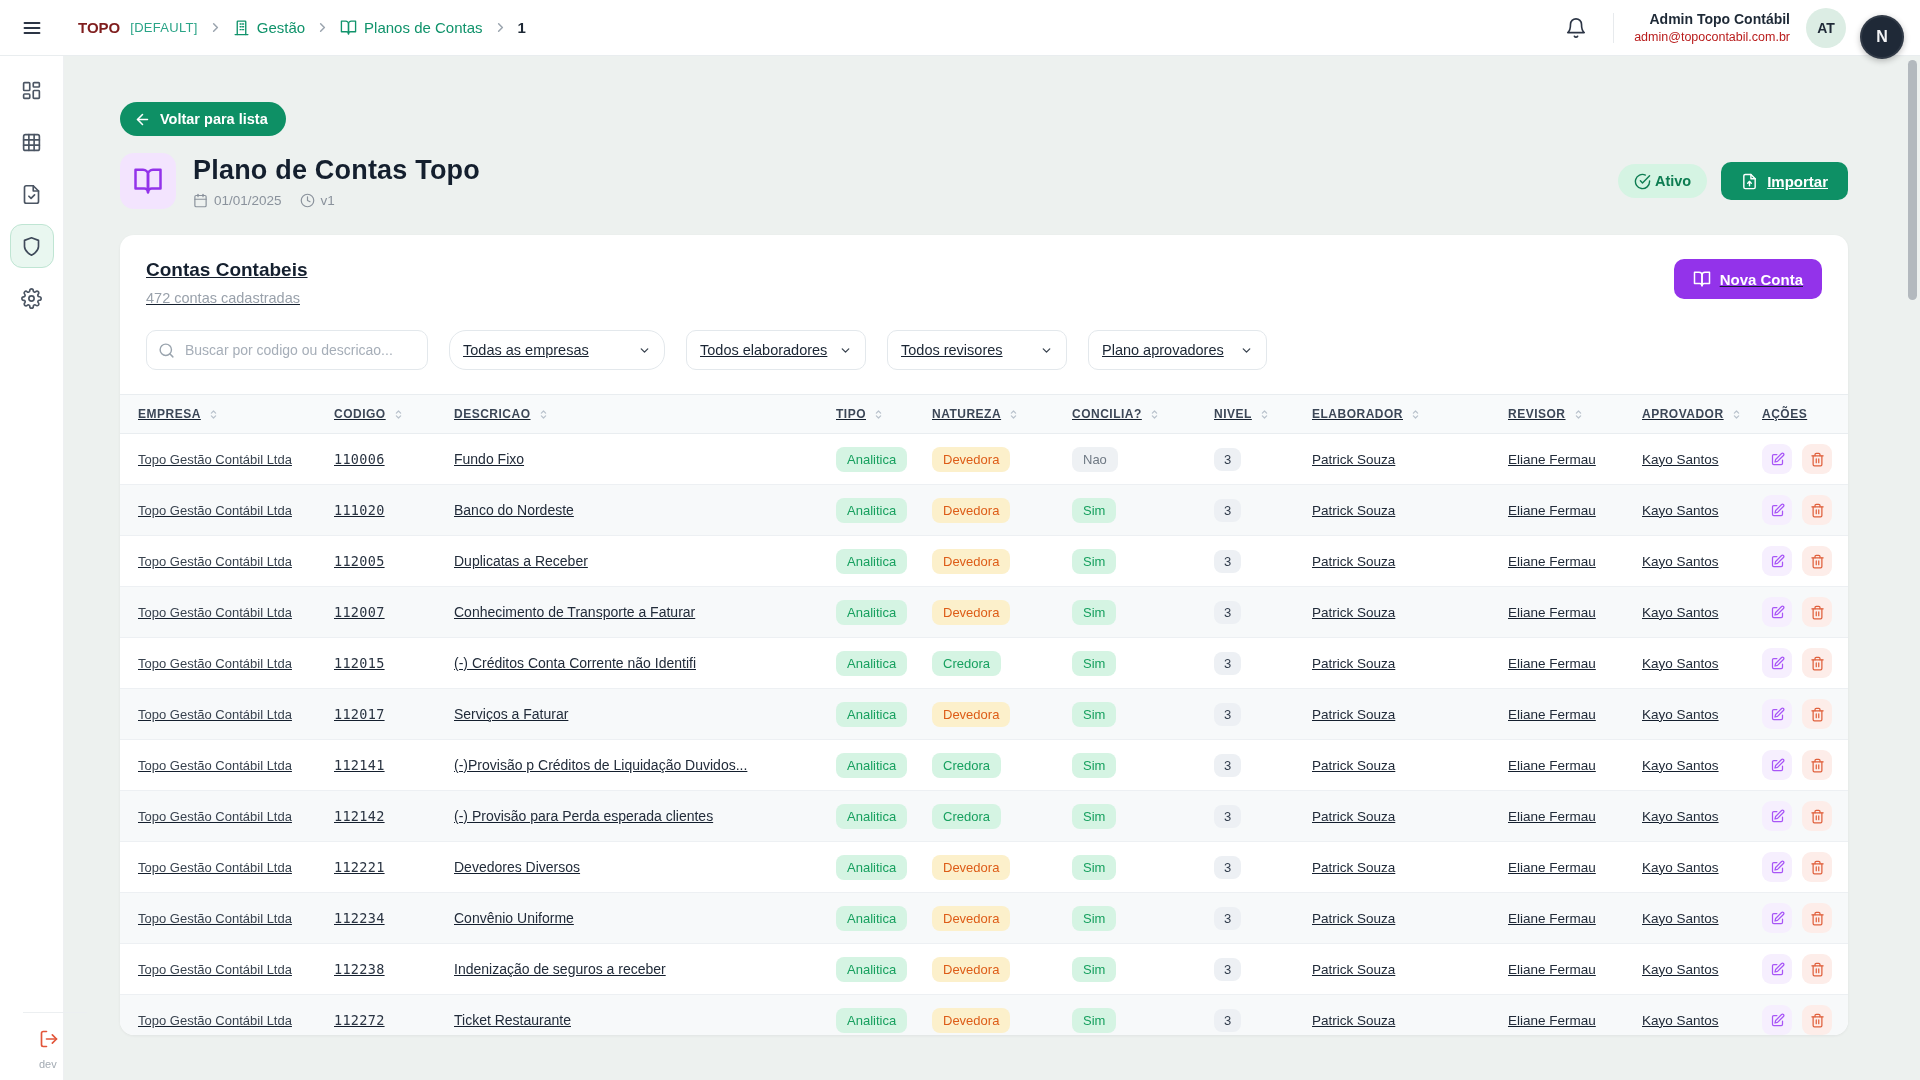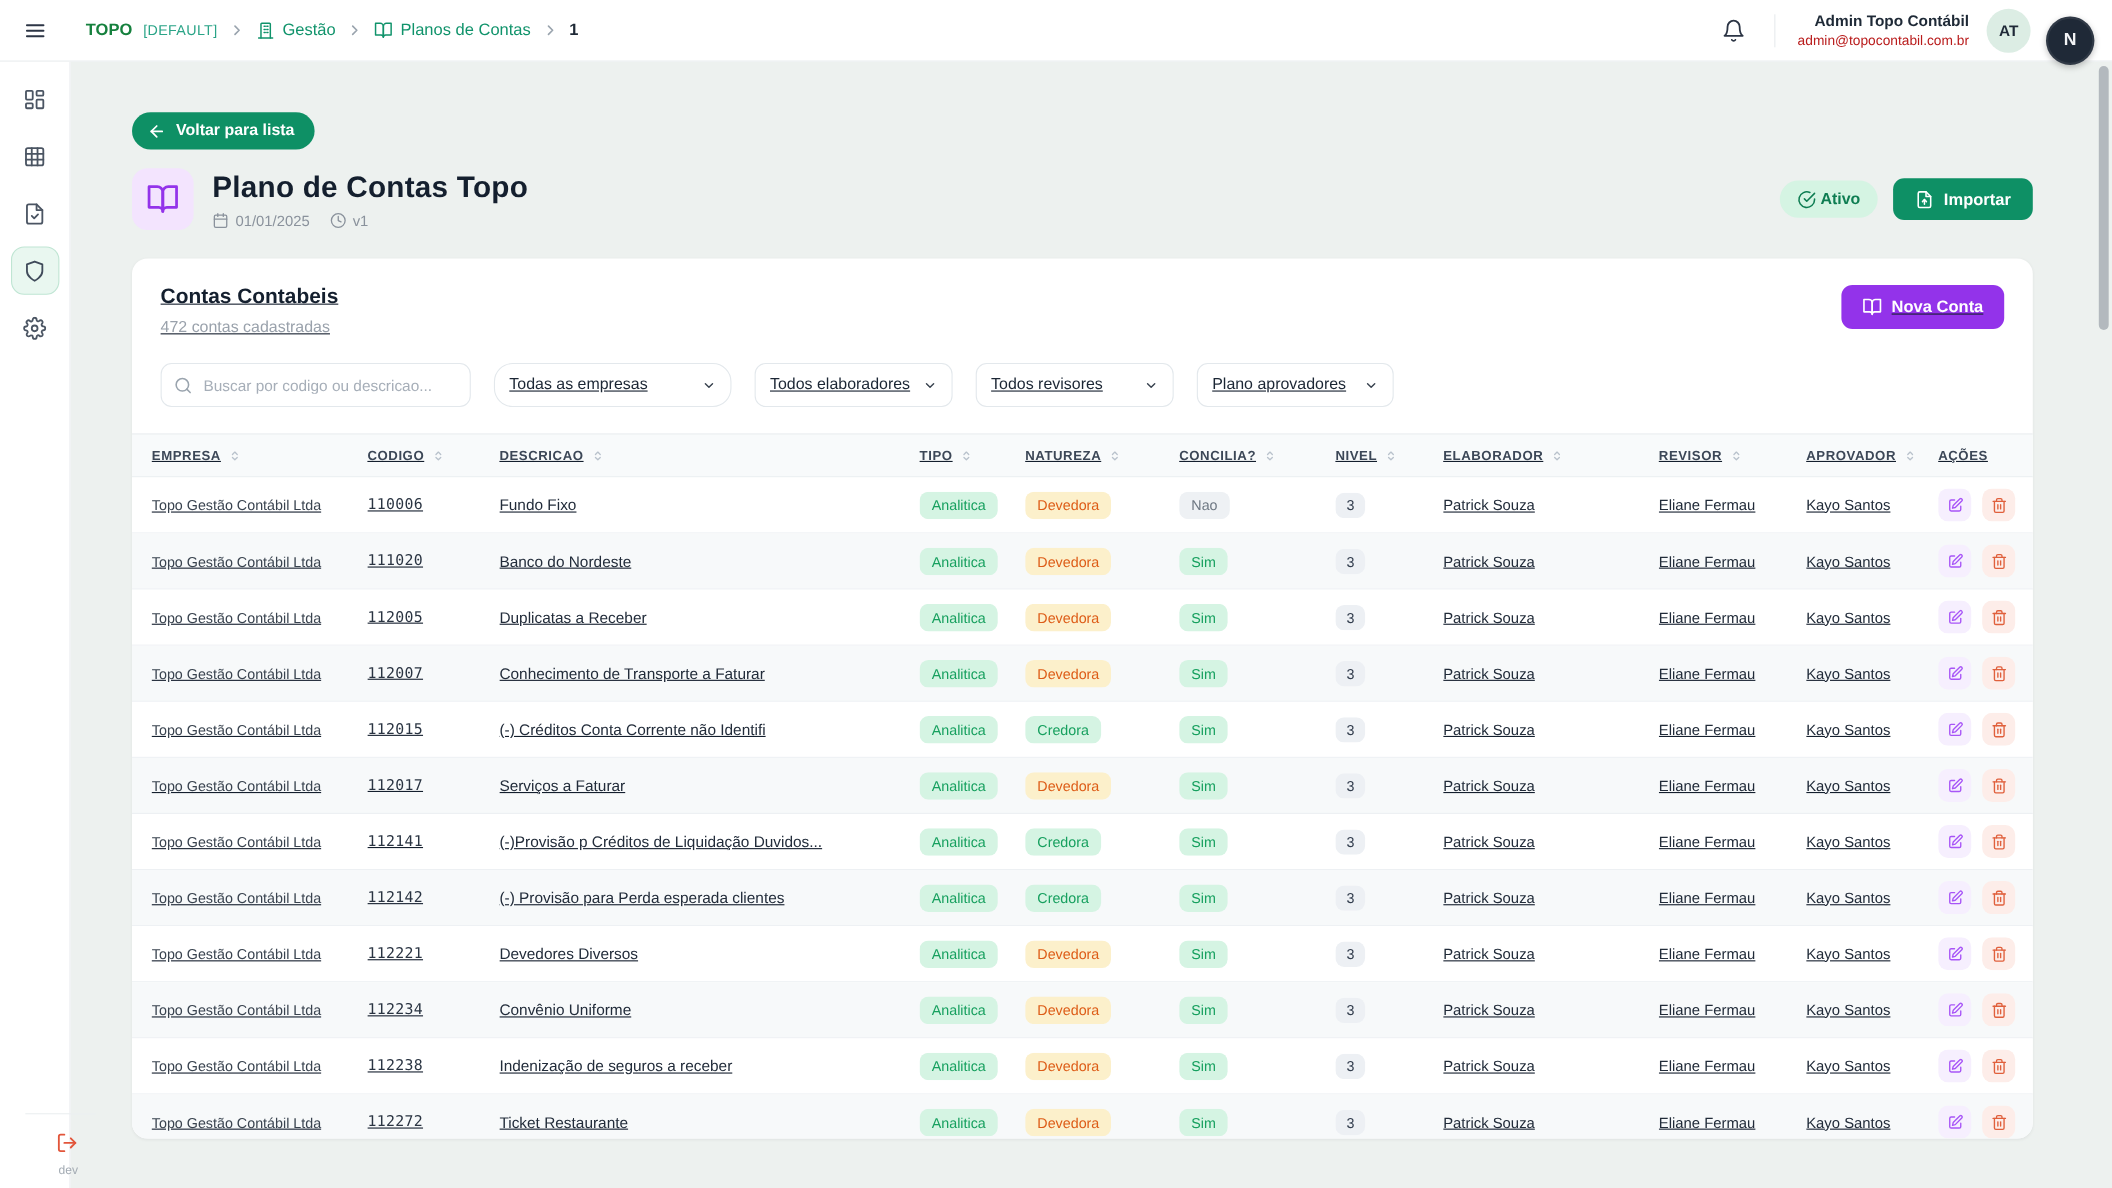--- a/index.html
+++ b/index.html
@@ -13,21 +13,21 @@
   svg { display:block; }
 
   
   .top-header{
     position:absolute; top:0; left:0; width:1920px; height:56px;
     background:#fff; border-bottom:1px solid #E9EDEF;
     display:flex; align-items:center; z-index:5;
   }
   .hamb{ width:64px; display:flex; justify-content:center; color:#2C3545; cursor:pointer; }
   .breadcrumb{ display:flex; align-items:center; gap:10px; margin-left:14px; font-size:15px; }
-  .bc-app{ font-weight:bold; color:#15803d; cursor:pointer; }
+  .bc-app{ font-weight:bold; color:#7f1d1d; cursor:pointer; }
   .bc-env{ color:#2AA487; font-size:13px; letter-spacing:.3px; }
   .bc-sep{ color:#9AA4AE; }
   .bc-link{ display:flex; align-items:center; gap:7px; color:var(--breadcrumb-green,#10936B); font-weight:500; cursor:pointer; }
   .bc-current{ font-weight:bold; color:#1E2936; }
   .hdr-right{ margin-left:auto; display:flex; align-items:center; margin-right:74px; }
   .bell-btn{ color:#2C3545; cursor:pointer; padding:4px; }
   .hdr-divider{ width:1px; height:30px; background:#E7EAED; margin:0 20px 0 22px; }
   .user-block{ text-align:right; margin-right:16px; }
   .user-name{ font-size:14px; font-weight:bold; color:#1E2936; }
   .user-email{ font-size:12.5px; color:#b91c1c; margin-top:3px; }
@@ -56,21 +56,21 @@
     padding-top:12px;
   }
   .side-item{
     width:44px; height:44px; border-radius:12px; margin-bottom:8px;
     display:flex; align-items:center; justify-content:center;
     color:#4B5563; cursor:pointer;
   }
   .side-item.active{ background:#E9F7F0; border:1px solid #BFE5D3; color:#3F4A5A; }
   .side-footer{
     margin-top:auto; width:64px; border-top:1px solid #ECEFF1;
-    padding:16px 16px 10px; display:flex; flex-direction:column; align-items:flex-end;margin-left:47px;
+    padding:16px 16px 10px; display:flex; flex-direction:column; align-items:flex-start;margin-left:47px;
   }
   .logout-btn{ color:#E2553A; cursor:pointer; }
   .env-label{ font-size:11px; color:#A3ABB3; margin-top:9px; }
 
   
   .main{ position:absolute; top:56px; left:64px; width:1856px; height:1024px; padding:46px 72px 0 56px; }
   .back-btn{
     display:inline-flex; align-items:center; gap:9px; height:34px; padding:0 18px 0 14px;
     background:var(--brand-green,#0E9065); color:#fff; border:none; border-radius:17px;
     font-family:inherit; font-size:14.5px; font-weight:600; cursor:pointer;
@@ -86,21 +86,21 @@
   .meta-item{ display:flex; align-items:center; gap:6px; }
   .title-actions{ margin-left:auto; display:flex; align-items:center; gap:14px; }
   .status-pill{
     display:flex; align-items:center; gap:4px; height:34px; padding:0 16px;
     background:var(--badge-green-bg,#D5F4E3); color:#0E7D52; border-radius:17px;
     font-size:14.5px; font-weight:600;
   }
   .import-btn{
     display:flex; align-items:center; gap:9px; height:38px; padding:0 20px;
     background:var(--brand-green,#0E9065); color:#fff; border:none; border-radius:10px;
-    font-family:inherit; font-size:15px; font-weight:600; cursor:pointer;
+    font-family:inherit; font-size:15px; font-weight:600; cursor:pointer;text-decoration:underline;
   }
 
   
   .card{
     margin-top:26px; background:#fff; border-radius:14px;
     box-shadow:0 1px 3px rgba(16,24,40,.06); padding-top:24px; overflow:hidden;
     height:800px;
     text-decoration:underline;
   }
   .card-head{ display:flex; align-items:flex-start; padding:0 26px; }

